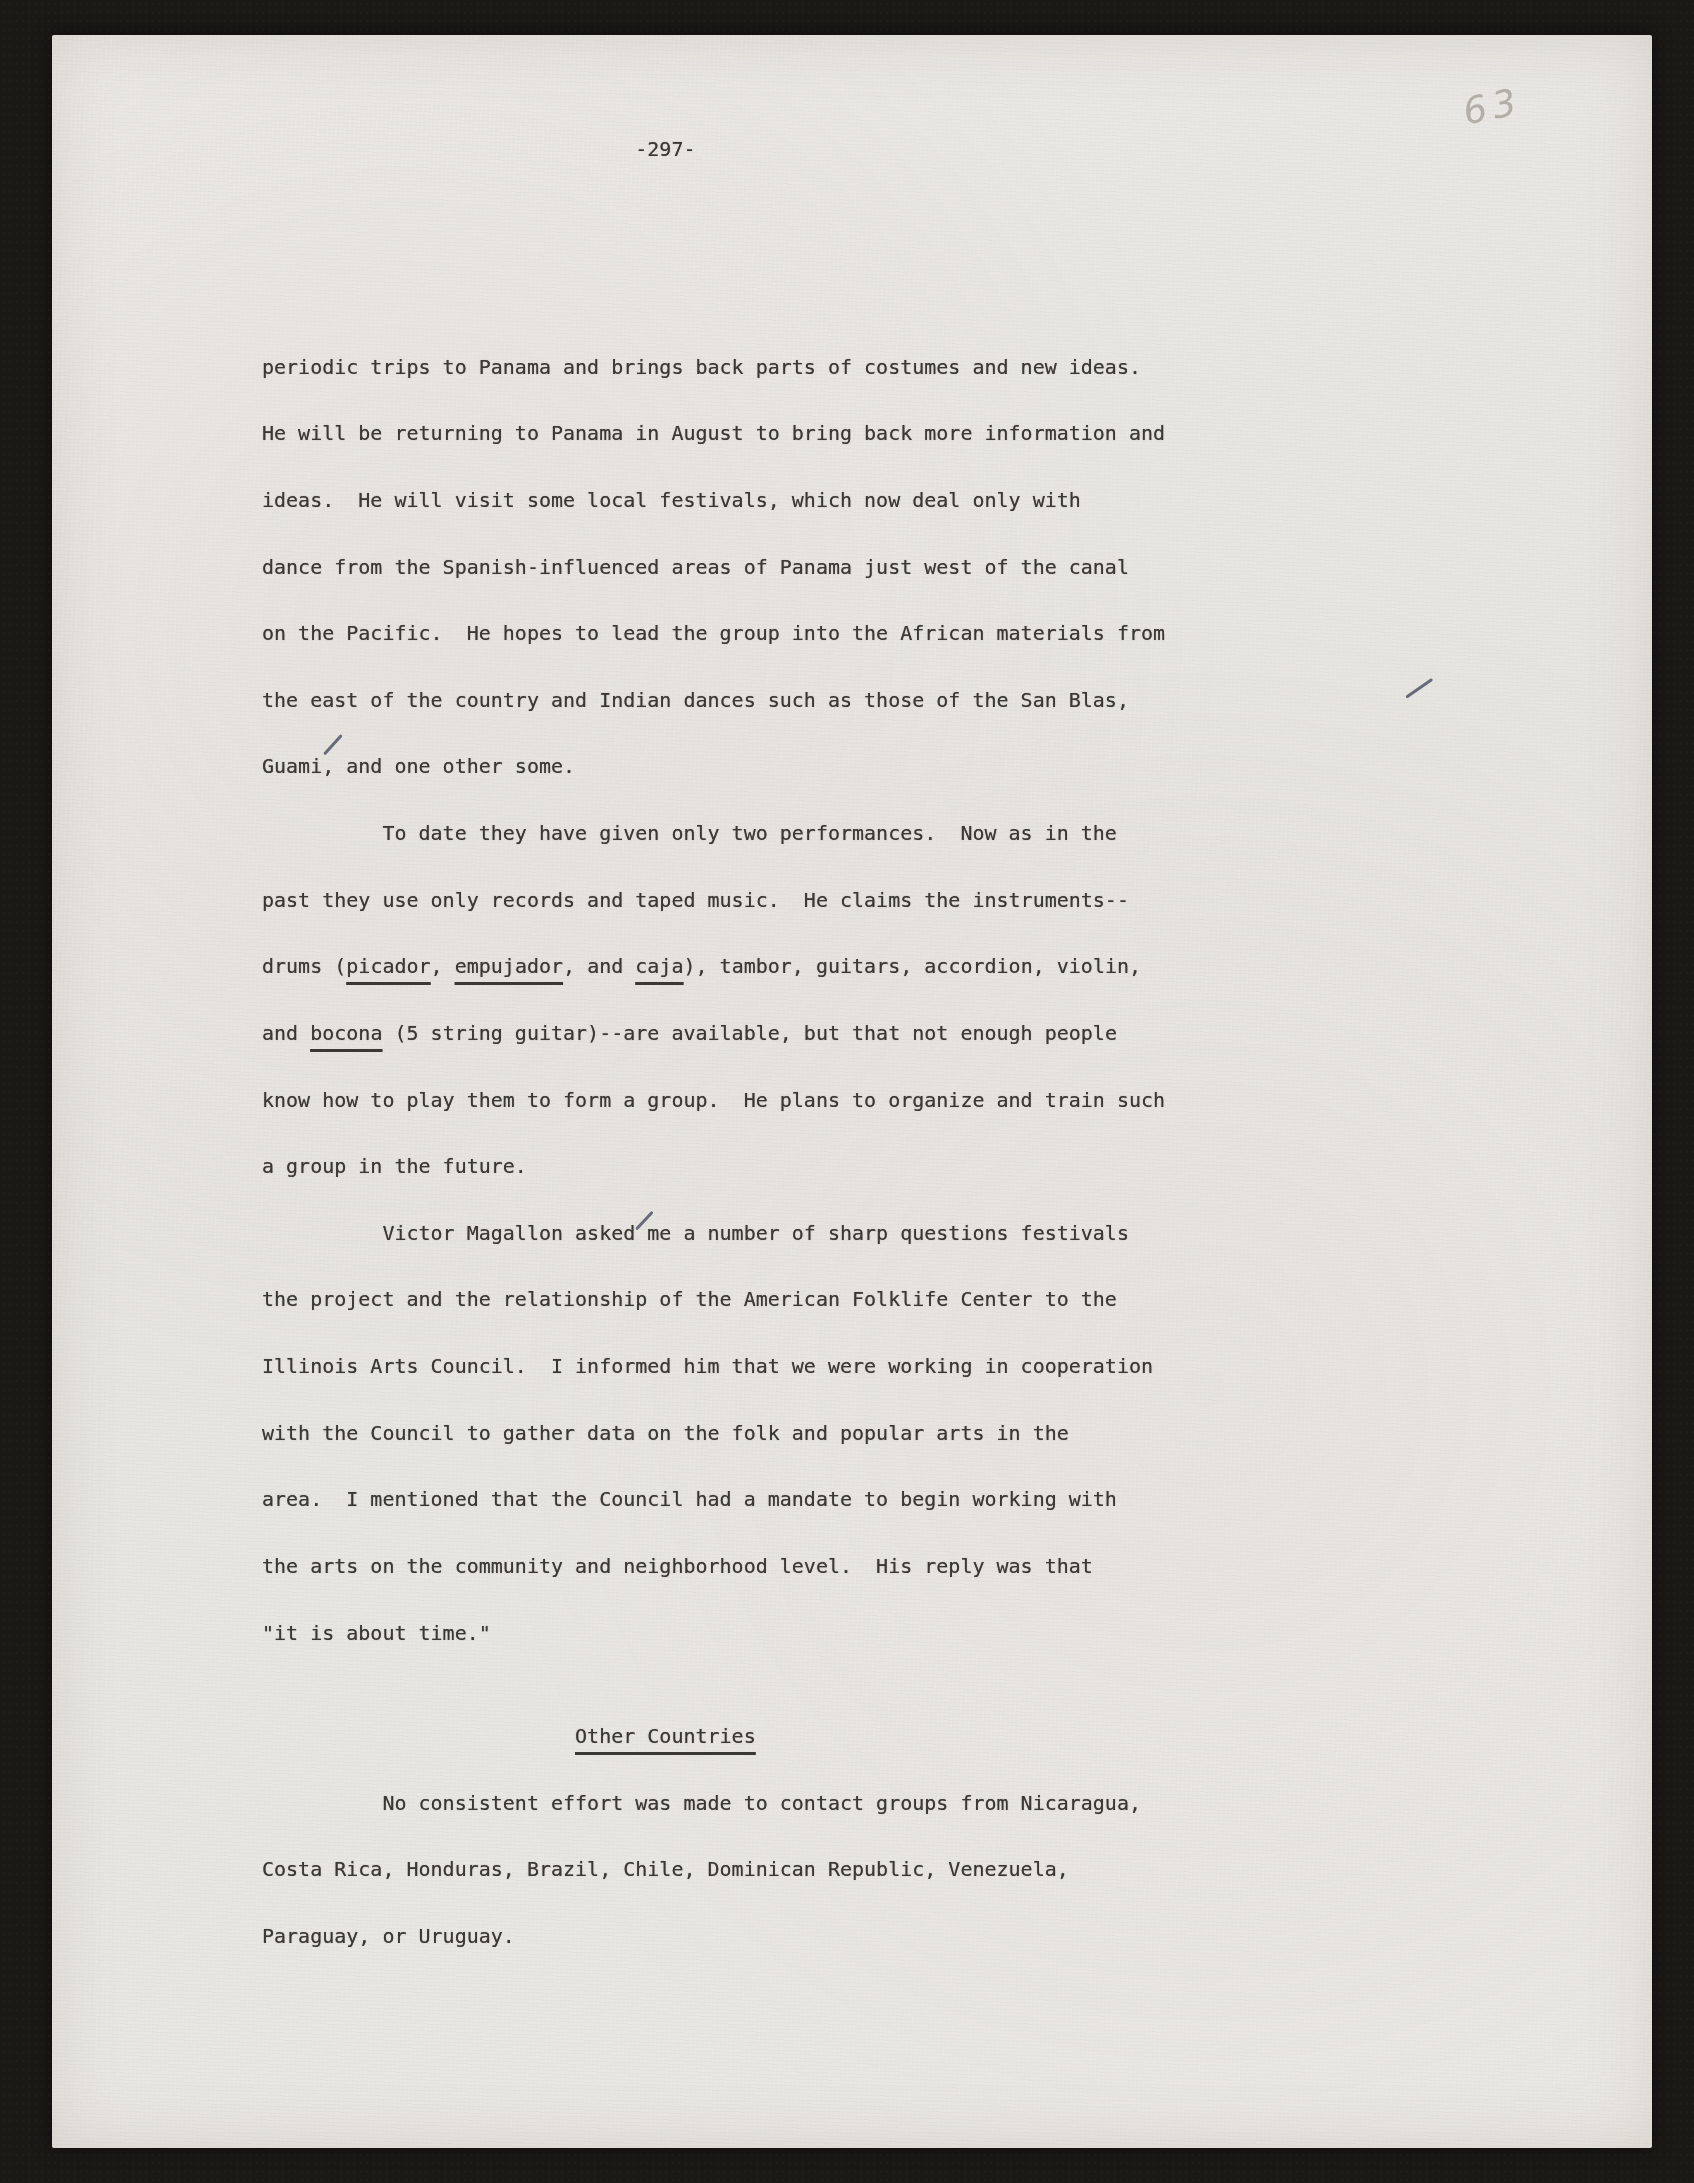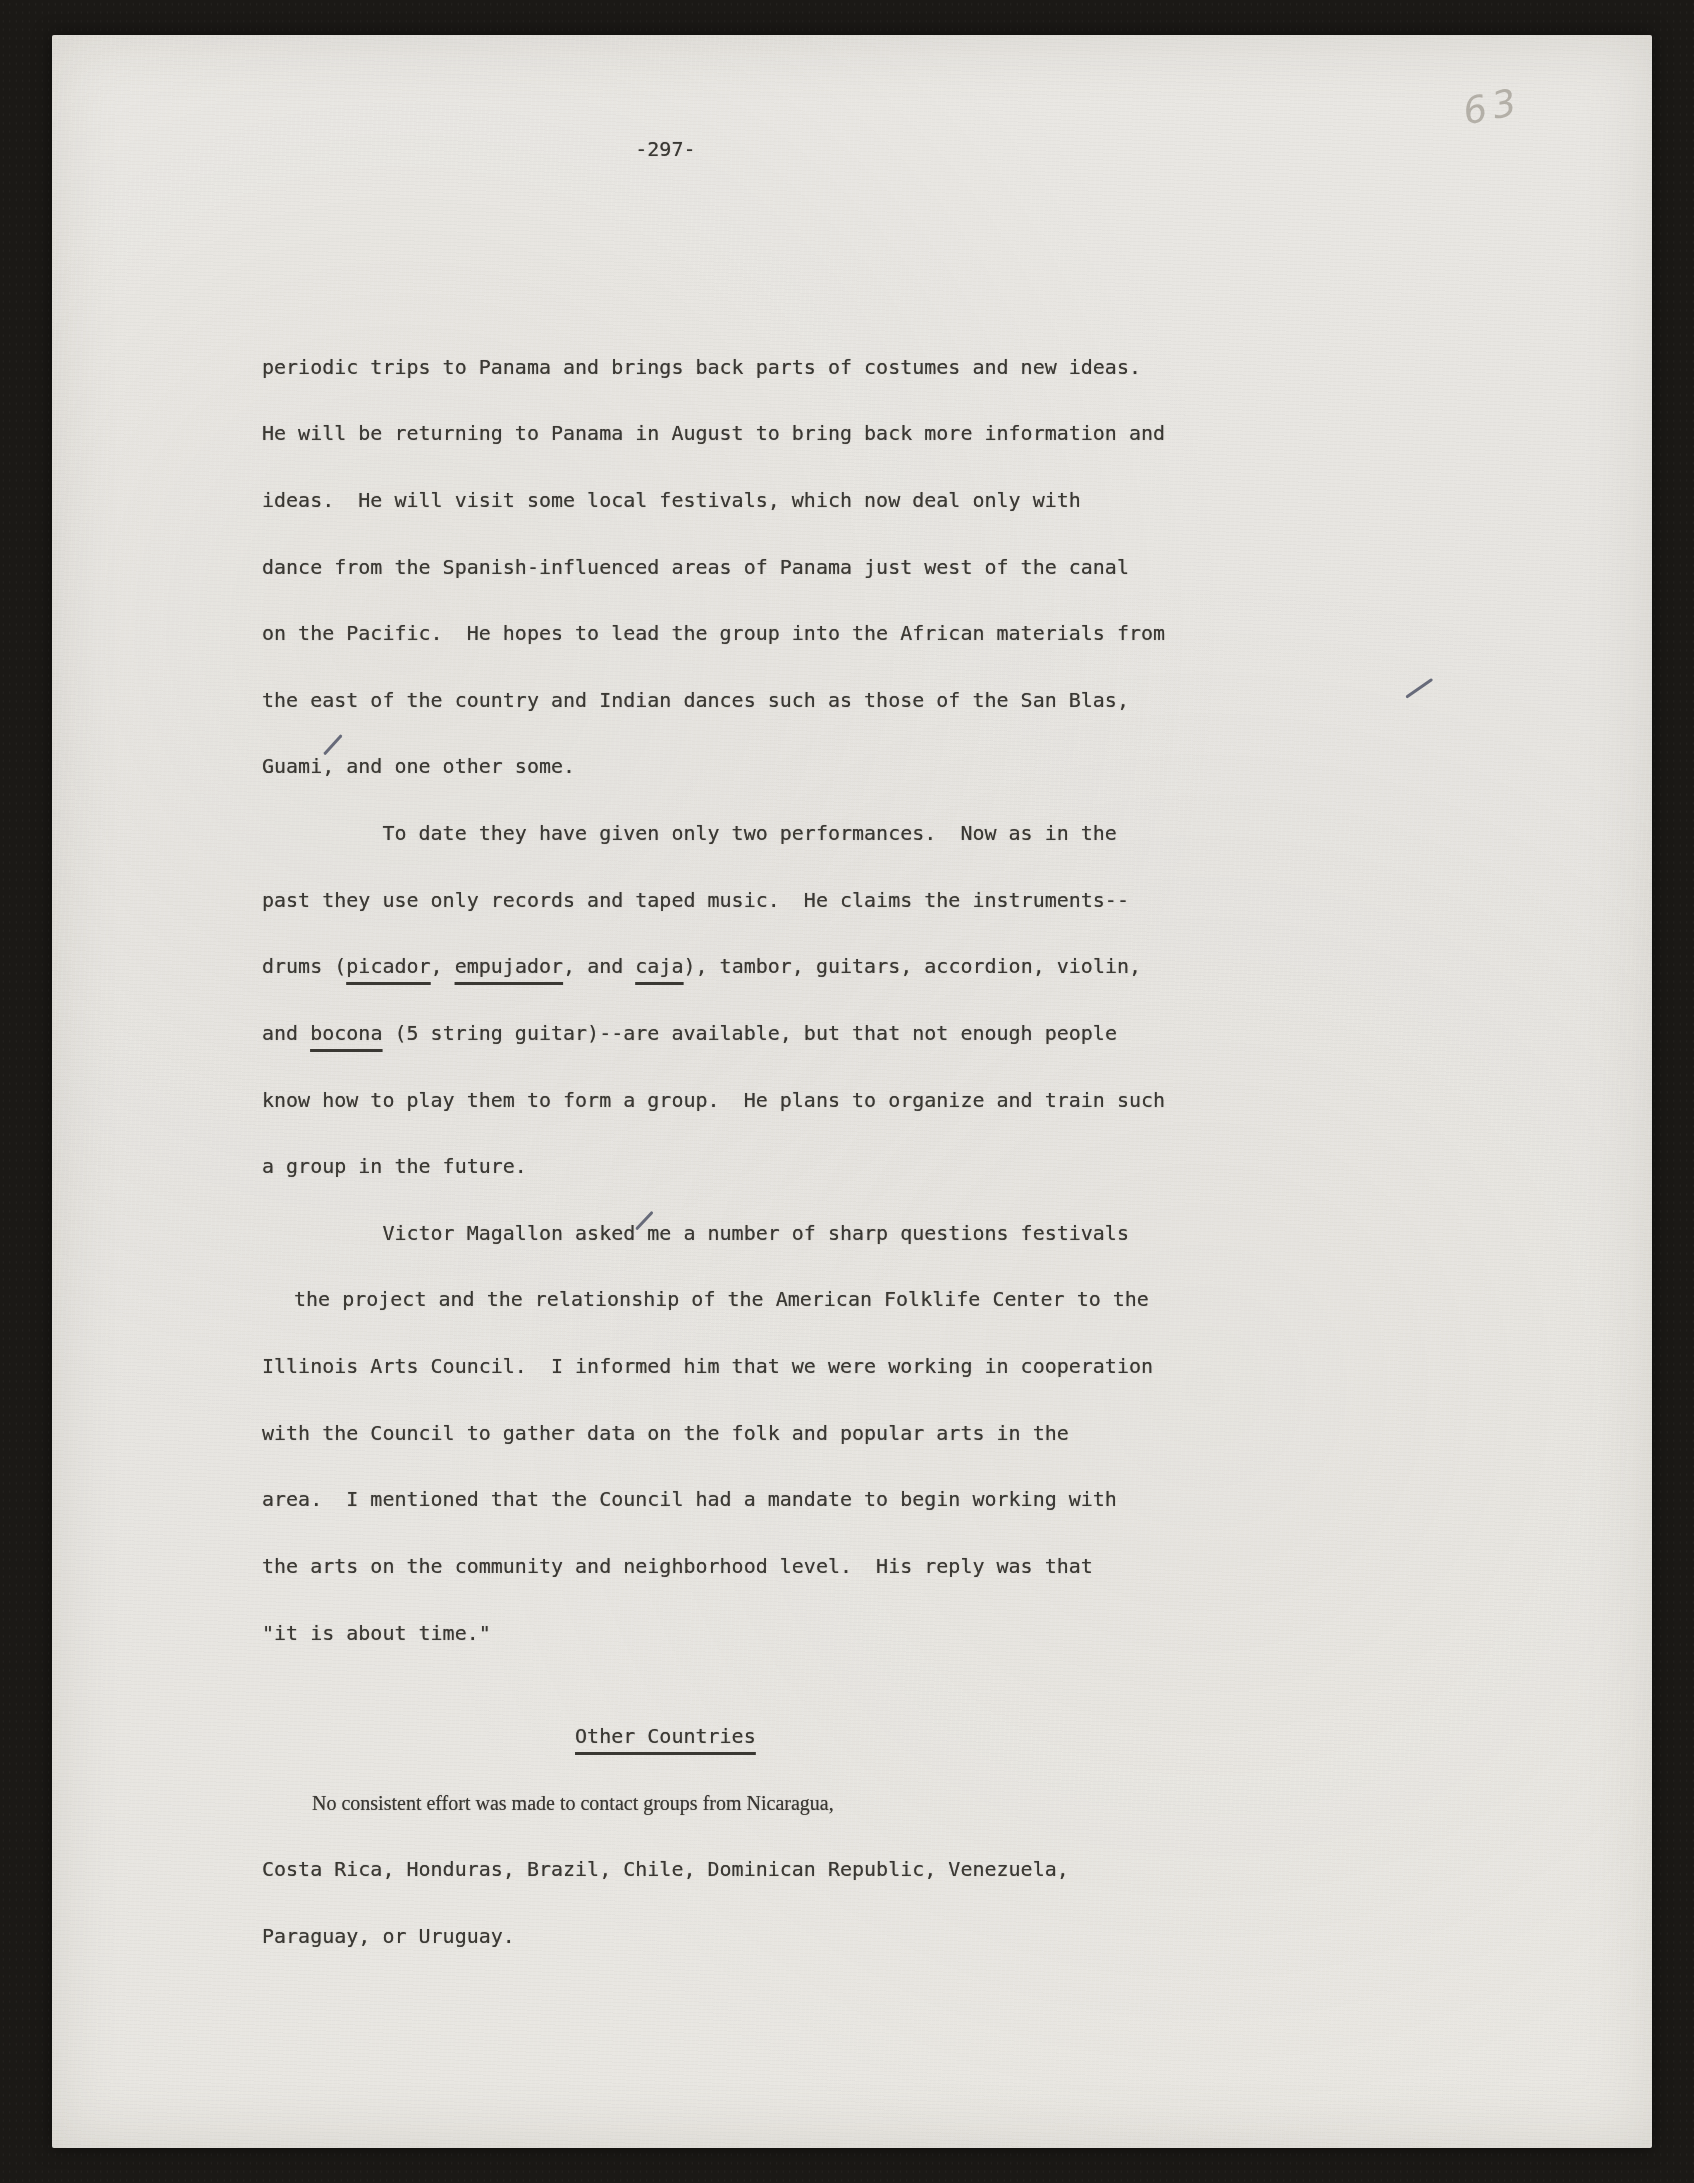--- a/index.html
+++ b/index.html
@@ -68,28 +68,28 @@
       <div class="line" style="top: 584px;"><span data-underlined="false">on the Pacific.  He hopes to lead the group into the African materials from</span></div>
       <div class="line" style="top: 651px;"><span data-underlined="false">the east of the country and Indian dances such as those of the San Blas,</span></div>
       <div class="line" style="top: 717px;"><span data-underlined="false">Guami, and one other some.</span></div>
       <div class="line" style="top: 784px;"><span data-underlined="false">          To date they have given only two performances.  Now as in the</span></div>
       <div class="line" style="top: 851px;"><span data-underlined="false">past they use only records and taped music.  He claims the instruments--</span></div>
       <div class="line" style="top: 917px;"><span data-underlined="false">drums (</span><span data-underlined="true">picador</span><span data-underlined="false">, </span><span data-underlined="true">empujador</span><span data-underlined="false">, and </span><span data-underlined="true">caja</span><span data-underlined="false">), tambor, guitars, accordion, violin,</span></div>
       <div class="line" style="top: 984px;"><span data-underlined="false">and </span><span data-underlined="true">bocona</span><span data-underlined="false"> (5 string guitar)--are available, but that not enough people</span></div>
       <div class="line" style="top: 1051px;"><span data-underlined="false">know how to play them to form a group.  He plans to organize and train such</span></div>
       <div class="line" style="top: 1117px;"><span data-underlined="false">a group in the future.</span></div>
       <div class="line" style="top: 1184px;"><span data-underlined="false">          Victor Magallon asked me a number of sharp questions festivals</span></div>
-      <div class="line" style="top: 1250px; margin-left: 32px;"><span data-underlined="false">the project and the relationship of the American Folklife Center to the</span></div>
+      <div class="line" style="top: 1250px;"><span data-underlined="false">the project and the relationship of the American Folklife Center to the</span></div>
       <div class="line" style="top: 1317px;"><span data-underlined="false">Illinois Arts Council.  I informed him that we were working in cooperation</span></div>
       <div class="line" style="top: 1384px;"><span data-underlined="false">with the Council to gather data on the folk and popular arts in the</span></div>
       <div class="line" style="top: 1450px;"><span data-underlined="false">area.  I mentioned that the Council had a mandate to begin working with</span></div>
       <div class="line" style="top: 1517px;"><span data-underlined="false">the arts on the community and neighborhood level.  His reply was that</span></div>
       <div class="line" style="top: 1584px;"><span data-underlined="false">"it is about time."</span></div>
       <div class="line" style="top: 1687px;"><span data-underlined="false">                          </span><span data-underlined="true">Other Countries</span></div>
-      <div class="line" style="top: 1754px; font-family: Liberation Serif, serif;"><span data-underlined="false">          No consistent effort was made to contact groups from Nicaragua,</span></div>
+      <div class="line" style="top: 1754px;"><span data-underlined="false">          No consistent effort was made to contact groups from Nicaragua,</span></div>
       <div class="line" style="top: 1820px;"><span data-underlined="false">Costa Rica, Honduras, Brazil, Chile, Dominican Republic, Venezuela,</span></div>
       <div class="line" style="top: 1887px;"><span data-underlined="false">Paraguay, or Uruguay.</span></div>
     </div>
   <div id="annotation-layer">
     <div class="pencil-note" style="left: 1411px; top: 50px;">63</div>
   <div class="pen-stroke" style="left: 1354px; top: 661px; width: 32px; transform: rotate(-35deg);"></div>
       <div class="pen-stroke" style="left: 272px; top: 718px; width: 26px; transform: rotate(-48deg);"></div>
       <div class="pen-stroke" style="left: 584px; top: 1193px; width: 24px; transform: rotate(-47deg);"></div>
     </div>
 </div>

